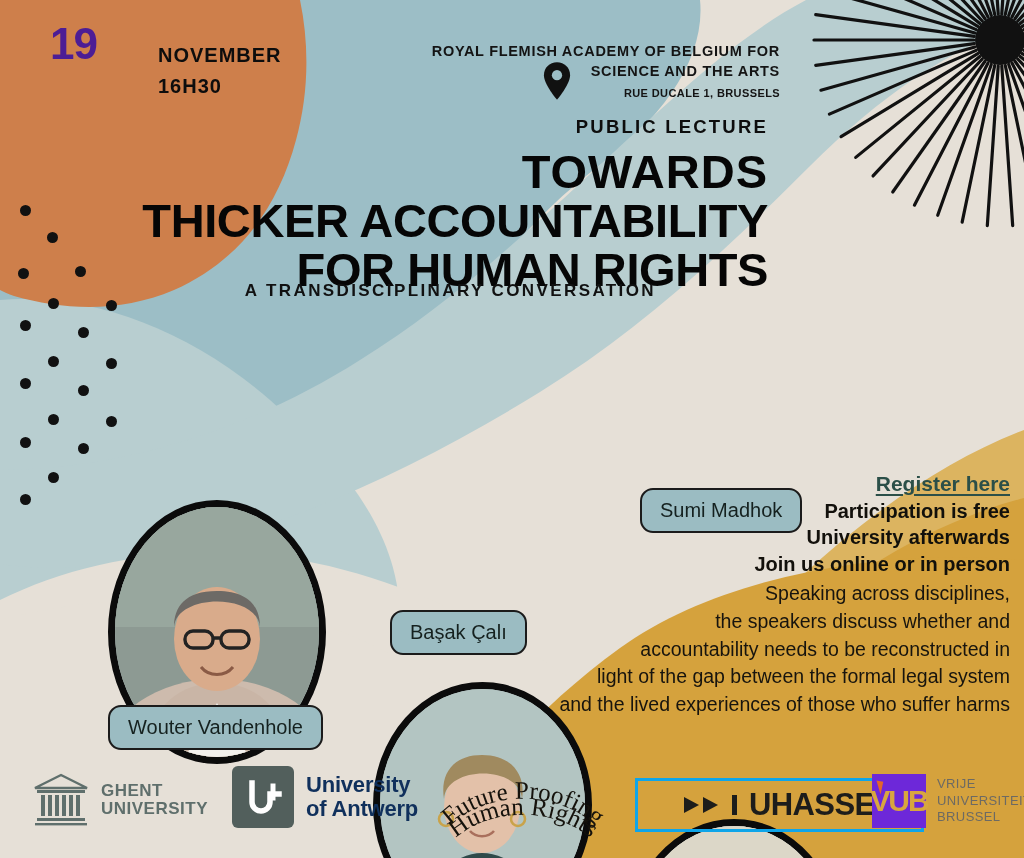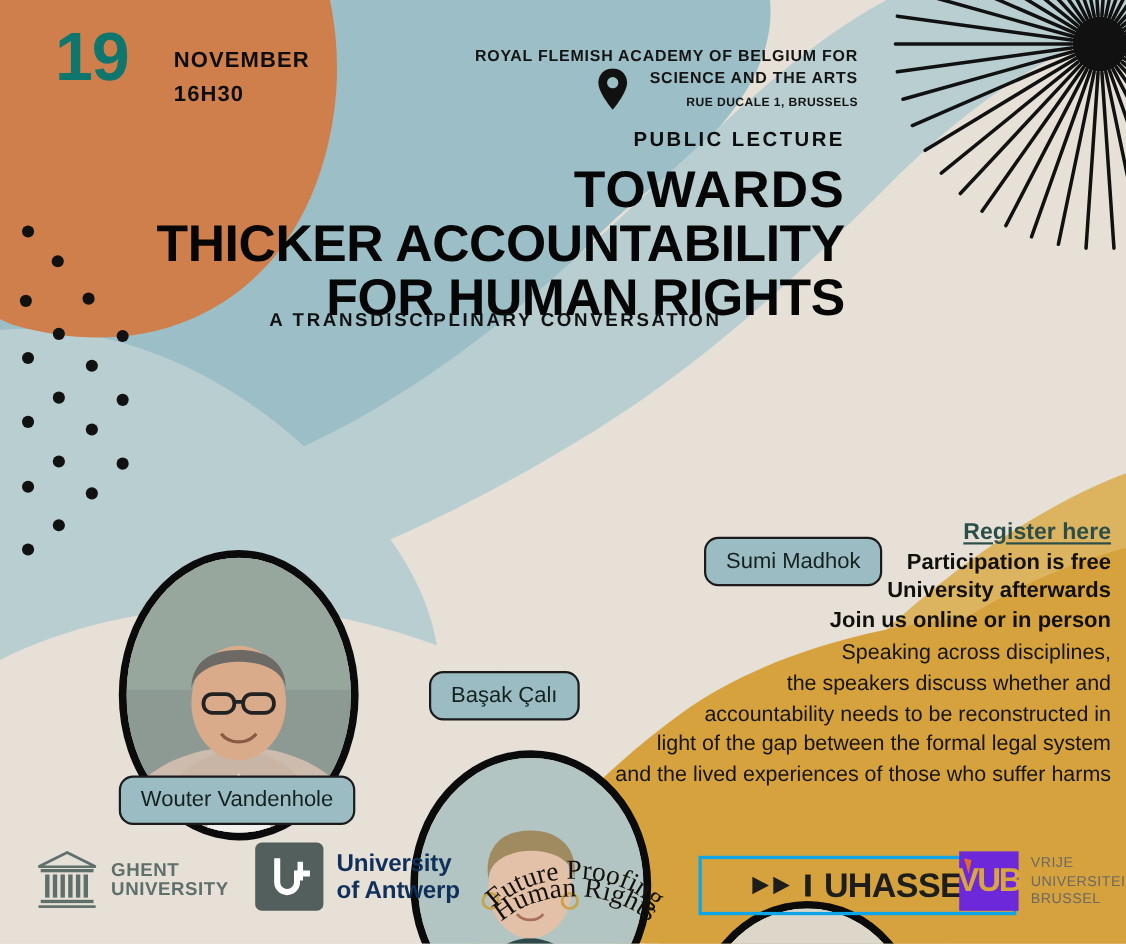--- a/index.html
+++ b/index.html
@@ -18,21 +18,21 @@
 
   
   .dot{position:absolute;width:11px;height:11px;border-radius:50%;background:#111111;}
 
   
   .starburst{position:absolute;top:-150px;left:810px;width:380px;height:380px;}
 
   
   .date-num{
     position:absolute;left:50px;top:22px;
-    font-size:62px;font-weight:bold;color:#0f766e;
+    font-size:44px;font-weight:bold;color:#4c1d95;
     letter-spacing:-1px;line-height:1;
   }
   .date-side{
     position:absolute;left:158px;top:40px;
     color:#0d0d0d;font-weight:bold;font-size:20px;
     letter-spacing:1px;line-height:1.55;
   }
 
   .venue{
     position:absolute;left:370px;top:42px;width:410px;

